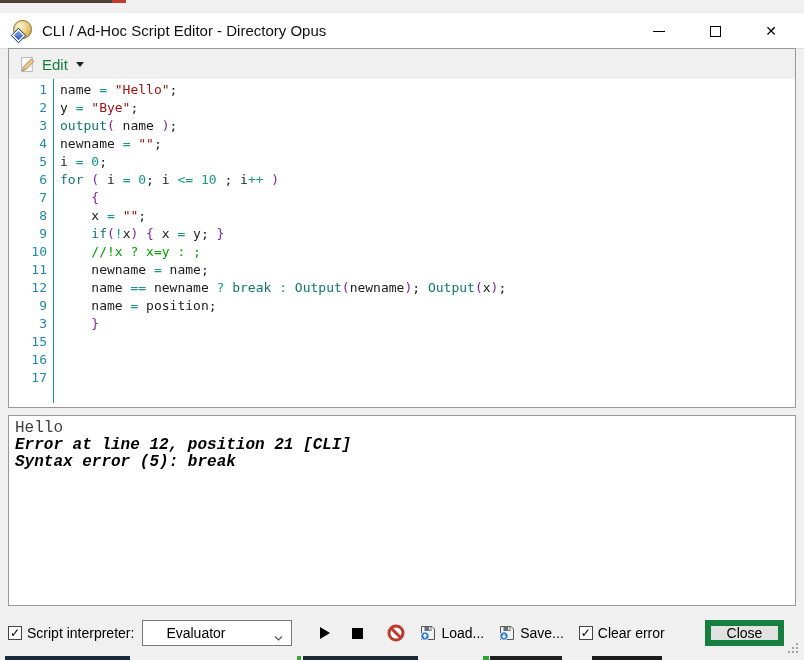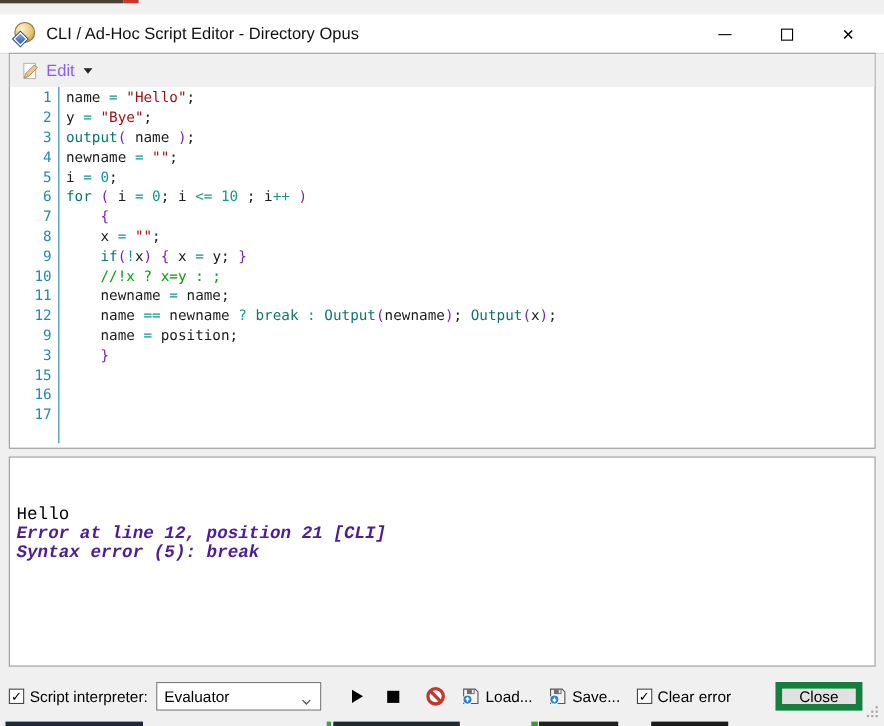--- a/index.html
+++ b/index.html
@@ -46,21 +46,21 @@
   .glyph-close { font-size:14px; color:#000; line-height:1; }
 
   
   .editor-panel {
     position:absolute; left:8px; top:48px; width:788px; height:360px;
     background:#ffffff; border:1px solid #989898;
   }
   .edit-toolbar {
     height:30px; background:#f0f0f0; display:flex; align-items:center; padding-left:10px;
   }
-  .edit-toolbar .label { font-size:15px; margin:0 8px 0 6px; color:#8b5cf6; }
+  .edit-toolbar .label { font-size:15px; margin:0 8px 0 6px; color:#15803d; }
   .dd-arrow { width:0; height:0; border-left:4px solid transparent; border-right:4px solid transparent; border-top:5px solid #222; }
   .gutter-line { position:absolute; left:44px; top:30px; width:1px; height:324px; background:#2389ad; }
   .code-lines { position:absolute; left:0; top:30px; right:1px; bottom:1px; padding-top:2px; overflow:hidden;
     font-family:"DejaVu Sans Mono", monospace; font-size:13px; line-height:18px; }
   .code-line { display:flex; height:18px; white-space:pre; }
   .ln { width:44px; flex:0 0 44px; text-align:right; padding-right:6px; color:#2389ad; }
   .code { padding-left:7px; white-space:pre; color:#1c1c1c; }
   .tk-n { color:#1c1c1c; }
   .tk-k { color:#0f766e; }
   .tk-p { color:#7c22a8; }
@@ -69,37 +69,37 @@
   .tk-s { color:#a01313; }
   .tk-c { color:#00a300; }
 
   
   .output-panel {
     position:absolute; left:8px; top:415px; width:788px; height:191px;
     background:#ffffff; border:1px solid #989898;
     font-family:"Liberation Mono", monospace; font-size:16px; line-height:17px;
     padding:4px 6px; overflow:hidden;
   }
-  .out-normal { color:#000000;margin-top:40px; }
-  .out-error { color:#4c1d95; font-weight:bold; font-style:italic; }
+  .out-normal { color:#404040; }
+  .out-error { color:#000000; font-weight:bold; font-style:italic; }
 
   
   .bottombar {
     position:absolute; left:8px; top:617px; width:788px; height:32px;
     display:flex; align-items:center; font-size:14px;
   }
   .chk {
     width:14px; height:14px; background:#fff; border:1px solid #454545;
     display:inline-flex; align-items:center; justify-content:center;
     font-size:12px; line-height:1; color:#000; flex:0 0 14px;
   }
   .lbl { margin-left:5px; color:#000; }
   .combo {
     margin-left:8px; width:150px; height:26px; background:#fff; border:1px solid #7a7a7a;
-    display:flex; align-items:center; padding-left:6px; position:relative;
+    display:flex; align-items:center; padding-left:23px; position:relative;
   }
   .combo .chev { position:absolute; right:8px; top:9px; width:9px; height:9px; }
   .icon-play { margin-left:28px; width:0; height:0; border-top:6px solid transparent; border-bottom:6px solid transparent; border-left:10px solid #000; }
   .icon-stop { margin-left:22px; width:11px; height:11px; background:#000; }
   .icon-abort { margin-left:24px; width:18px; height:18px; }
   .tool-btn { display:flex; align-items:center; margin-left:15px; }
   .tool-btn .txt { margin-left:5px; }
   .clear-group { display:flex; align-items:center; margin-left:15px; }
   .close-btn {
     margin-left:auto; margin-right:12px; width:79px; height:26px;

